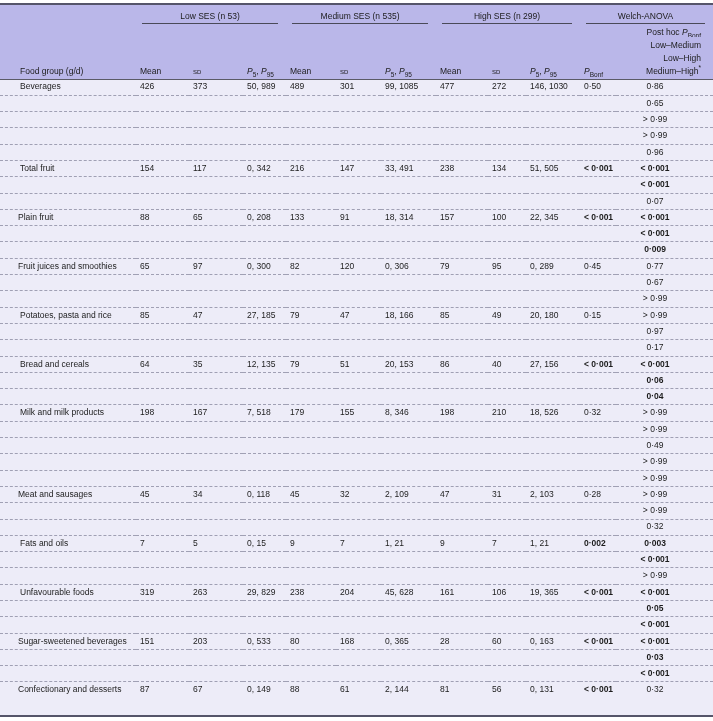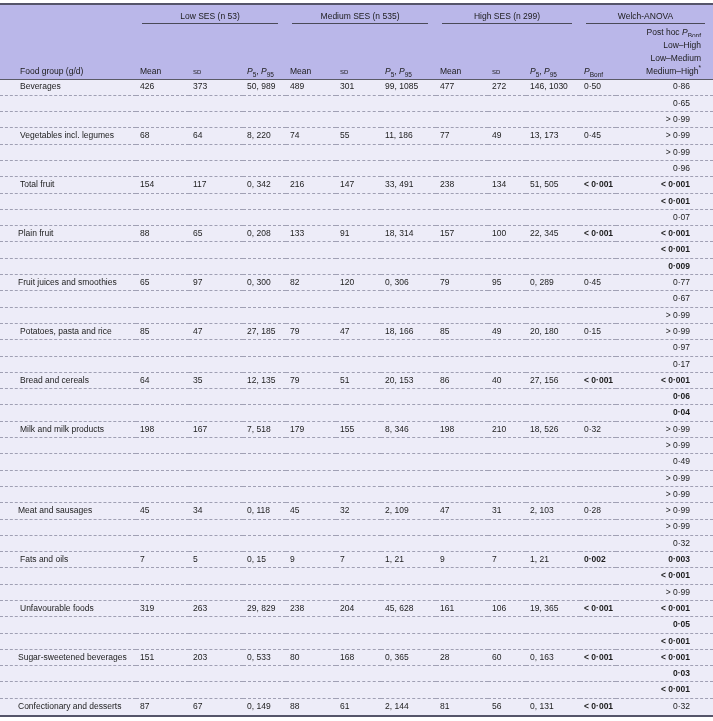--- a/index.html
+++ b/index.html
@@ -15,21 +15,21 @@
   tr.r-stack{height:13px;}
   tr.r-cols{height:16px;}
   tr.r-cols td{border-bottom:1px solid #5a5a66;padding-bottom:2px;}
   .gspan{border-bottom:1px solid #4a4a58;padding-bottom:2px;margin:0 8px 0 2px;text-align:center;}
   .welch-line{text-align:right;padding-right:12px;}
   tbody td{height:15.3px;vertical-align:middle;}
   tbody tr:not(:first-child){border-top:1px dashed #a0a0b4;}
   .lbl{padding-left:20px;}
   .ind{padding-left:18px;}
   .num{text-align:left;}
-  .ph{text-align:right;padding-right:23px;}
+  .ph{text-align:center;padding-right:23px;}
   .b{font-weight:bold;}
   .sc{font-variant:small-caps;}
   sub{font-size:6.5px;line-height:0;}
   sup{font-size:6.5px;line-height:0;}
   i{font-style:italic;}
 </style>
 </head>
 <body>
 
 <div class="page">
@@ -64,25 +64,25 @@
           <td colspan="2">
               <div class="gspan">Welch-ANOVA</div>
             </td>
         </tr>
         <tr class="r-stack">
           <td colspan="10"></td>
           <td colspan="2" class="welch-line"><span>Post hoc</span> <i>P</i><sub>Bonf</sub></td>
         </tr>
         <tr class="r-stack">
           <td colspan="10"></td>
-          <td colspan="2" class="welch-line">Low–High</td>
+          <td colspan="2" class="welch-line">Low–Medium</td>
         </tr>
         <tr class="r-stack">
           <td colspan="10"></td>
-          <td colspan="2" class="welch-line">Low–Medium</td>
+          <td colspan="2" class="welch-line">Low–High</td>
         </tr>
         <tr class="r-cols">
           <td class="lbl">Food group (g/d)</td>
           <td>Mean</td>
           <td class="sc">sd</td>
           <td><i>P</i><sub>5</sub><span>,</span> <i>P</i><sub>95</sub></td>
           <td>Mean</td>
           <td class="sc">sd</td>
           <td><i>P</i><sub>5</sub><span>,</span> <i>P</i><sub>95</sub></td>
           <td>Mean</td>
@@ -109,34 +109,20 @@
           </tr>
           <tr>
             <td colspan="11"></td>
             <td class="ph">0·65</td>
           </tr>
           <tr>
             <td colspan="11"></td>
             <td class="ph">&gt; 0·99</td>
           </tr>
           <tr>
-            <td class="lbl">Vegetables incl. legumes</td>
-            <td class="num">68</td>
-            <td class="num">64</td>
-            <td class="num">8, 220</td>
-            <td class="num">74</td>
-            <td class="num">55</td>
-            <td class="num">11, 186</td>
-            <td class="num">77</td>
-            <td class="num">49</td>
-            <td class="num">13, 173</td>
-            <td class="num">0·45</td>
-            <td class="ph">&gt; 0·99</td>
-          </tr>
-          <tr>
             <td colspan="11"></td>
             <td class="ph">&gt; 0·99</td>
           </tr>
           <tr>
             <td colspan="11"></td>
             <td class="ph">0·96</td>
           </tr>
           <tr>
             <td class="lbl">Total fruit</td>
             <td class="num">154</td>

